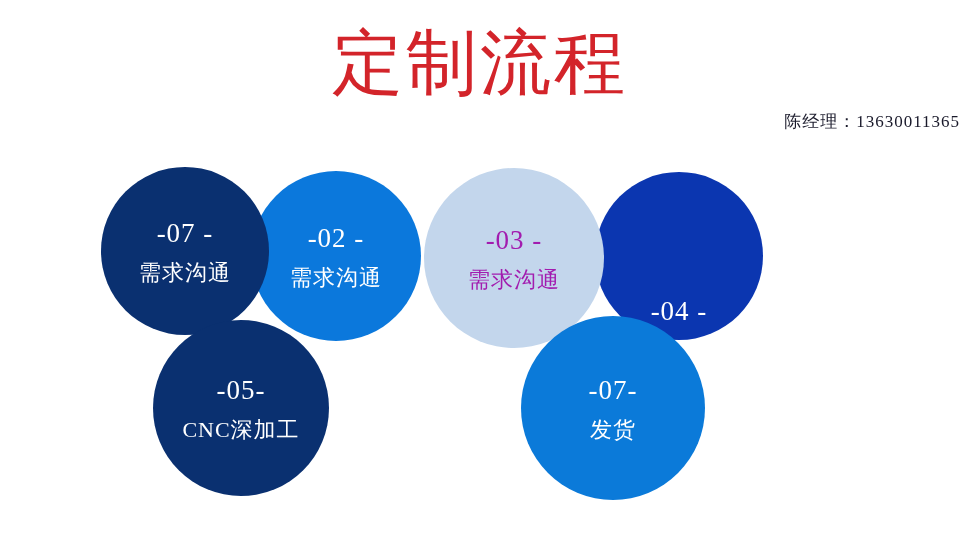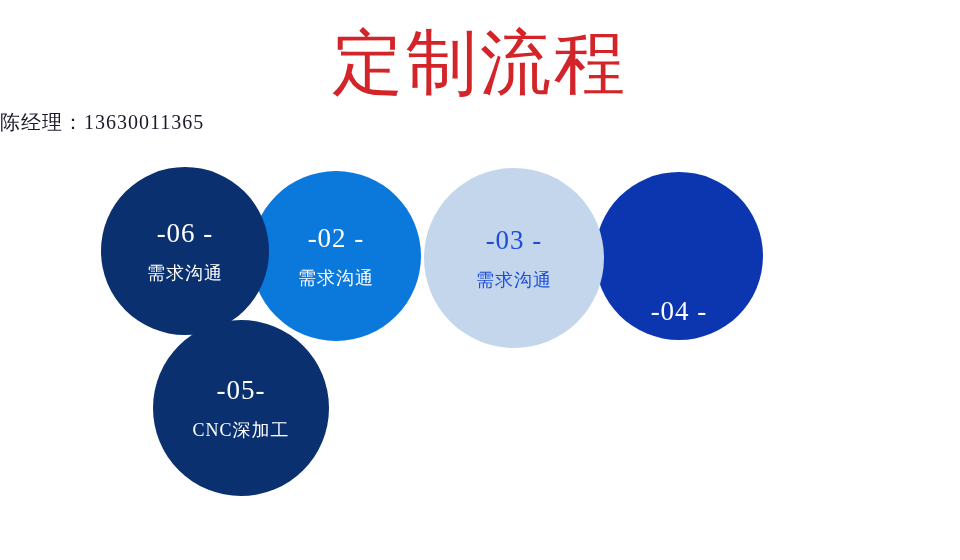--- a/index.html
+++ b/index.html
@@ -42,23 +42,23 @@
     font-weight: 400;
     color: #d3242a;
     letter-spacing: 3px;
     white-space: nowrap;
   }
   #page-subtitle {
     position: absolute;
     left: 0;
     top: 106px;
     width: 960px;
-    text-align: left;
+    text-align: right;
     font-family: "Liberation Serif", "DejaVu Serif", serif;
-    font-size: 20px;
+    font-size: 17px;
     line-height: 32px;
     font-weight: 400;
     color: #1a1a2b;
     letter-spacing: 1px;
     white-space: nowrap;
   }
 
   
   #flow-diagram {
     position: absolute;
@@ -81,58 +81,62 @@
     font-size: 27px;
     line-height: 30px;
     color: #ffffff;
     letter-spacing: 1px;
     white-space: nowrap;
     margin-bottom: 14px;
     font-weight: 400;
   }
   .step-label {
     font-family: "Liberation Serif", "DejaVu Serif", serif;
-    font-size: 18px;
+    font-size: 22px;
     line-height: 22px;
     color: #ffffff;
     letter-spacing: 1px;
     white-space: nowrap;
     font-weight: 400;
   }
   
   .flow-step.light .step-number,
   .flow-step.light .step-label {
-    color: #1d4ed8;
+    color: #a21caf;
   }
 </style>
 </head>
 <body>
 
 <div id="slide" style="background: rgb(255, 255, 255);">
 
   <div id="header">
     <div id="page-title" style="color: rgb(211, 36, 42);">定制流程</div>
     <div id="page-subtitle" style="color: rgb(26, 26, 43);">陈经理：13630011365</div>
   </div>
 
   <div id="flow-diagram">
       <div class="flow-step" style="left: 101px; top: 167px; width: 168px; height: 168px; background: rgb(10, 48, 112); z-index: 40;">
-        <div class="step-number">-06 -</div>
+        <div class="step-number">-07 -</div>
         <div class="step-label">需求沟通</div>
       </div>
       <div class="flow-step" style="left: 251px; top: 171px; width: 170px; height: 170px; background: rgb(11, 120, 220); z-index: 30;">
         <div class="step-number">-02 -</div>
         <div class="step-label">需求沟通</div>
       </div>
       <div class="flow-step light" style="left: 424px; top: 168px; width: 180px; height: 180px; background: rgb(195, 214, 236); z-index: 20;">
         <div class="step-number">-03 -</div>
         <div class="step-label">需求沟通</div>
       </div>
       <div class="flow-step" style="left: 595px; top: 172px; width: 168px; height: 168px; background: rgb(11, 54, 176); z-index: 10; justify-content: flex-end;">
         <div class="step-number">-04 -</div>
       </div>
       <div class="flow-step" style="left: 153px; top: 320px; width: 176px; height: 176px; background: rgb(10, 48, 112); z-index: 70;">
         <div class="step-number">-05-</div>
         <div class="step-label">CNC深加工</div>
       </div>
+      <div class="flow-step" style="left: 521px; top: 316px; width: 184px; height: 184px; background: rgb(11, 122, 217); z-index: 50;">
+        <div class="step-number">-07-</div>
+        <div class="step-label">发货</div>
+      </div>
     </div>
 
 </div>
 
 </body></html>

